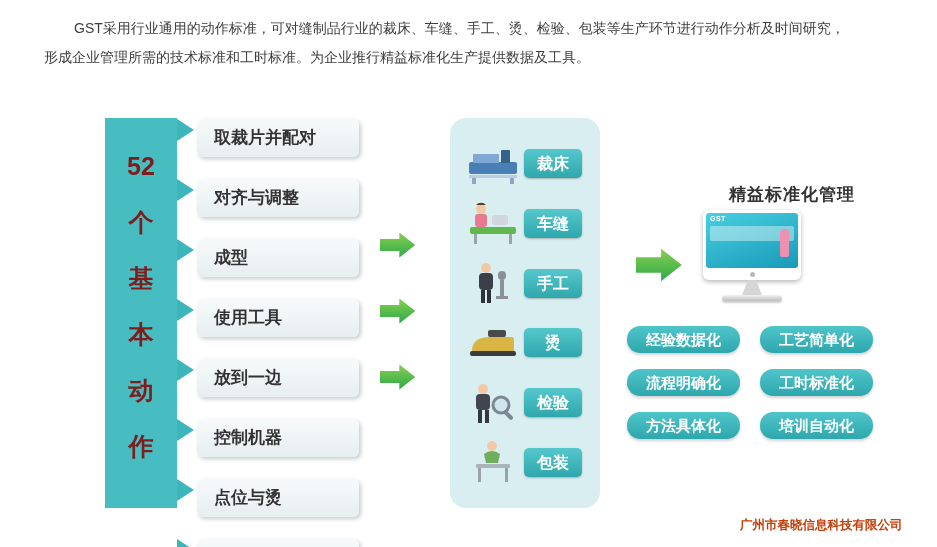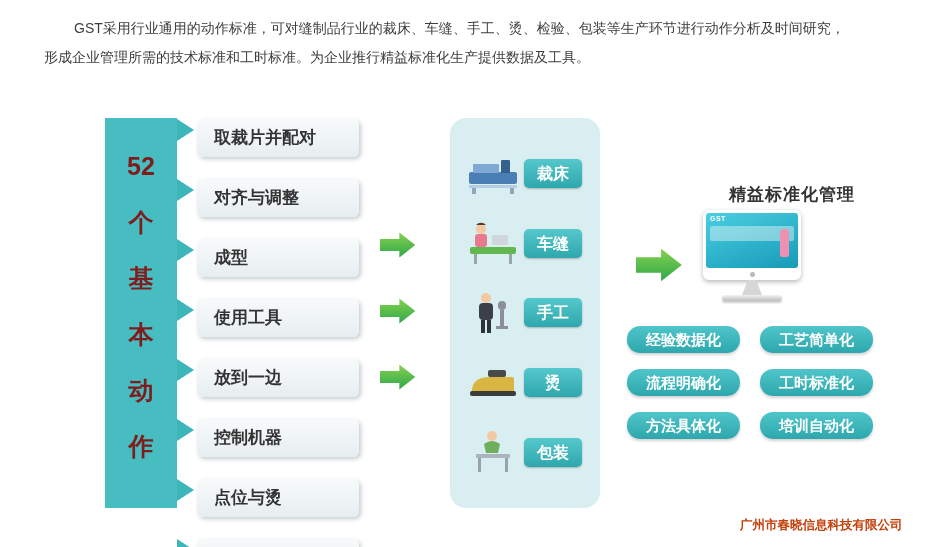--- a/index.html
+++ b/index.html
@@ -219,20 +219,33 @@
       <span class="p-icon">
         <svg width="50" height="44" viewBox="0 0 50 44">
           <path d="M4 30 Q4 16 22 16 L44 16 Q46 16 46 19 L46 30 Z" fill="#d9b544"></path>
           <rect x="20" y="9" width="18" height="7" rx="2" fill="#4a4a4a"></rect>
           <rect x="2" y="30" width="46" height="5" rx="2" fill="#3c3c3c"></rect>
         </svg>
       </span>
       <span class="p-label">烫</span>
     </div>
 
+    <div class="p-row">
+      <span class="p-icon">
+        <svg width="50" height="44" viewBox="0 0 50 44">
+          <circle cx="15" cy="8" r="5" fill="#f3c9a5"></circle>
+          <rect x="8" y="13" width="14" height="16" rx="4" fill="#40454f"></rect>
+          <rect x="10" y="29" width="4" height="13" fill="#33373f"></rect>
+          <rect x="17" y="29" width="4" height="13" fill="#33373f"></rect>
+          <circle cx="33" cy="24" r="8" fill="#cfe6ee" stroke="#7c8894" stroke-width="3"></circle>
+          <rect x="38" y="29" width="11" height="4" rx="2" transform="rotate(45 38 29)" fill="#7c8894"></rect>
+        </svg>
+      </span>
+      <span class="p-label">检验</span>
+    </div>
 
     <div class="p-row">
       <span class="p-icon">
         <svg width="50" height="44" viewBox="0 0 50 44">
           <circle cx="24" cy="6" r="5" fill="#f3c9a5"></circle>
           <path d="M16 14 Q24 8 32 14 L30 23 L18 23 Z" fill="#6fae5c"></path>
           <rect x="8" y="24" width="34" height="4" rx="1" fill="#aab4bc"></rect>
           <rect x="10" y="28" width="3" height="14" fill="#98a2aa"></rect>
           <rect x="37" y="28" width="3" height="14" fill="#98a2aa"></rect>
         </svg>

